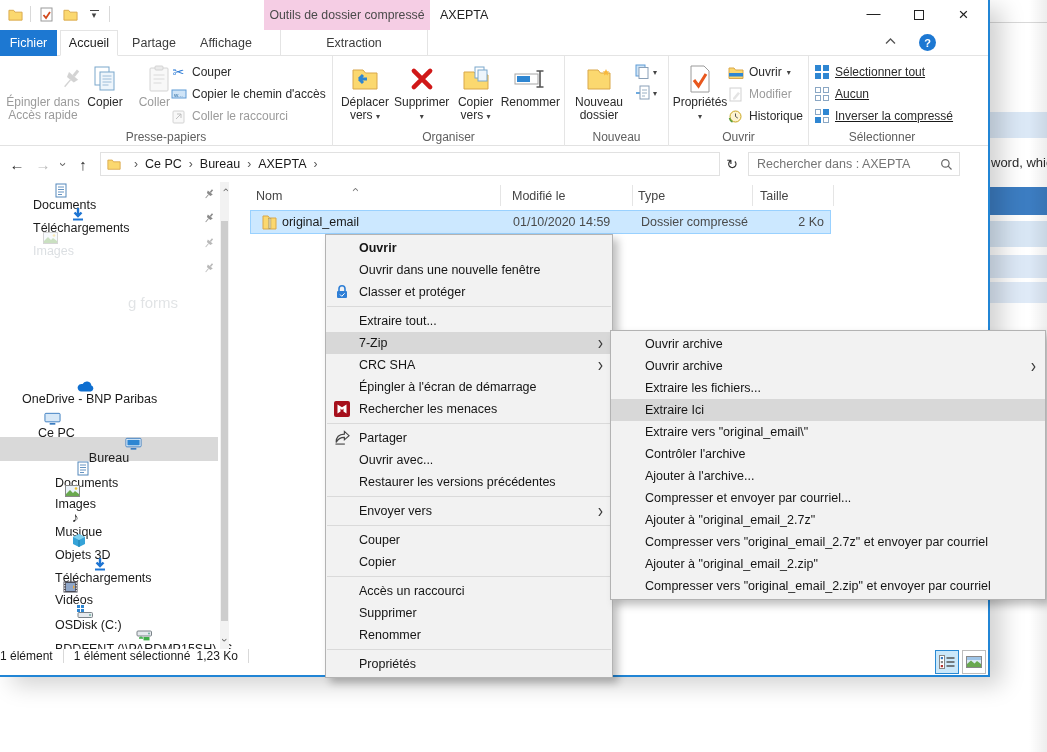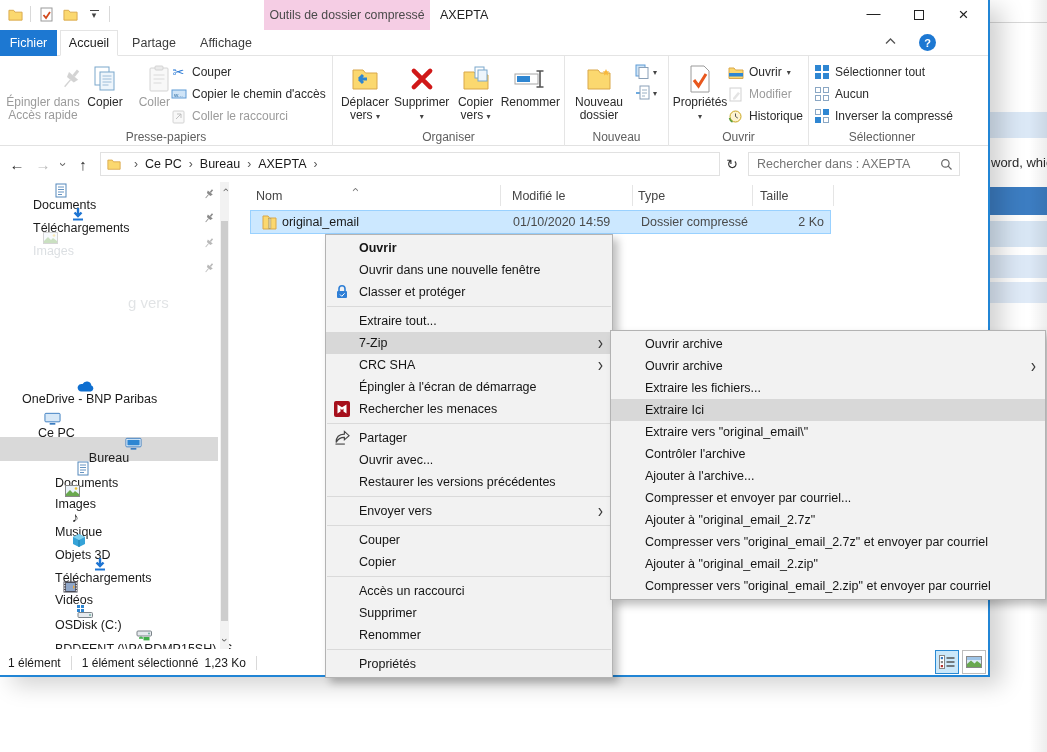--- a/index.html
+++ b/index.html
@@ -96,21 +96,21 @@
 
   .filearea { position:relative; flex:1; height:467px; }
   .col-head { position:absolute; top:0; height:27px; display:flex; align-items:center; font-size:12.5px; color:#454545; }
   .col-sep { position:absolute; top:3px; height:21px; width:1px; background:#e5e5e5; }
   .sort-ind { position:absolute; left:120px; top:-2px; color:#777; }
   .file-row { position:absolute; left:18px; top:28px; width:581px; height:24px; background:#cce8ff;
               border:1px solid #99d1ff; display:flex; align-items:center; font-size:12.5px; color:#1a1a1a; }
   .fr-cell { position:absolute; white-space:nowrap; }
 
   
-  .statusbar { position:relative; height:27px; display:flex; align-items:center; font-size:12px; color:#1a1a1a; padding-left:8px; }
+  .statusbar { position:relative; height:27px; display:flex; align-items:flex-start; font-size:12px; color:#1a1a1a; }
   .st-sep { width:1px; height:14px; background:#d9d9d9; margin:0 10px; }
   .viewbtns { position:absolute; right:2px; top:1px; display:flex; gap:3px; }
   .viewbtn { width:24px; height:24px; display:flex; align-items:center; justify-content:center; }
   .viewbtn.sel { background:#cbe8fa; border:1px solid #2a8ad4; }
 
   
   .menu { position:absolute; background:#f2f2f2; border:1px solid #b3b3b3; box-shadow:5px 5px 8px rgba(0,0,0,.25);
           padding:2px 0; font-size:12.5px; color:#151515; z-index:50; }
   .mi { position:relative; height:22px; line-height:22px; padding-left:33px; white-space:nowrap; }
   .mi.hl { background:#d8d8d8; }
@@ -179,20 +179,21 @@
             <span class="close-glyph">×</span>
           </span>
       </div>
     </div>
 
     <div class="tabrow">
       <div class="tab tab-file" style="left:0;width:57px;">Fichier</div>
       <div class="tab tab-active" style="left:60px;width:58px;">Accueil</div>
       <div class="tab" style="left:124px;width:60px;">Partage</div>
       <div class="tab" style="left:190px;width:72px;">Affichage</div>
+      <div class="tab tab-extract" style="left:280px;width:148px;">Extraction</div>
       <span class="ribbon-collapse">
         <svg width="11" height="8" viewBox="0 0 11 8">
             <path d="M1 6.5L5.5 2 10 6.5" stroke="#555" stroke-width="1.3" fill="none"></path>
           </svg>
       </span>
       <span class="help-btn">?</span>
     </div>
 
     <div class="ribbon">
 
@@ -376,21 +377,21 @@
                     <path d="M1.5 9a6 6 0 0 0 3 4" stroke="#5a9e3a" stroke-width="1.6" fill="none"></path>
                   </svg>
               </span>
               <span>Historique</span>
             </div>
           </div>
         </div>
         <div class="rgroup-label">Ouvrir</div>
       </div>
 
-      <div class="rgroup" style="width:146px;border-right:0;">
+      <div class="rgroup" style="width:146px;border-right:0;text-decoration:underline;">
         <div class="rg-body">
           <div class="smallcol">
             <div class="smallbtn">
               <span class="sicon">
                 <svg width="14" height="14" viewBox="0 0 14 14">
                     <g fill="#2e86d2">
                       <rect x="0" y="0" width="6" height="6"></rect>
                       <rect x="8" y="0" width="6" height="6"></rect>
                       <rect x="0" y="8" width="6" height="6"></rect>
                       <rect x="8" y="8" width="6" height="6"></rect>
@@ -521,21 +522,21 @@
 
         <span class="pin-right" style="left:203px;top:80px;opacity:.6;">
           <svg width="12" height="12" viewBox="0 0 12 12">
               <g fill="#8a8a8a" transform="rotate(40 6 6)">
                 <rect x="5.2" y="0.5" width="1.6" height="3.5"></rect>
                 <path d="M2.8 4h6.4l-.9 2.6H3.7z"></path>
                 <rect x="5.6" y="6.6" width="0.8" height="4.6"></rect>
               </g>
             </svg>
         </span>
-        <div style="position:absolute;left:128px;top:112px;font-size:15px;color:#8a949c;opacity:.25;">g vers</div>
+        <div style="position:absolute;left:128px;top:112px;font-size:15px;color:#8a949c;opacity:.25;">g forms</div>
 
         <div class="nav-item" style="left:22px;top:199px;">
           <span class="nicon">
             <svg width="18" height="11" viewBox="0 0 20 12">
                 <path d="M5 11.5a4.2 4.2 0 1 1 1.2-8.2A5.2 5.2 0 0 1 16 5a3.4 3.4 0 0 1-.6 6.5z" fill="#0f6fd0"></path>
               </svg>
           </span>
           <span>OneDrive - BNP Paribas</span>
         </div>
 

